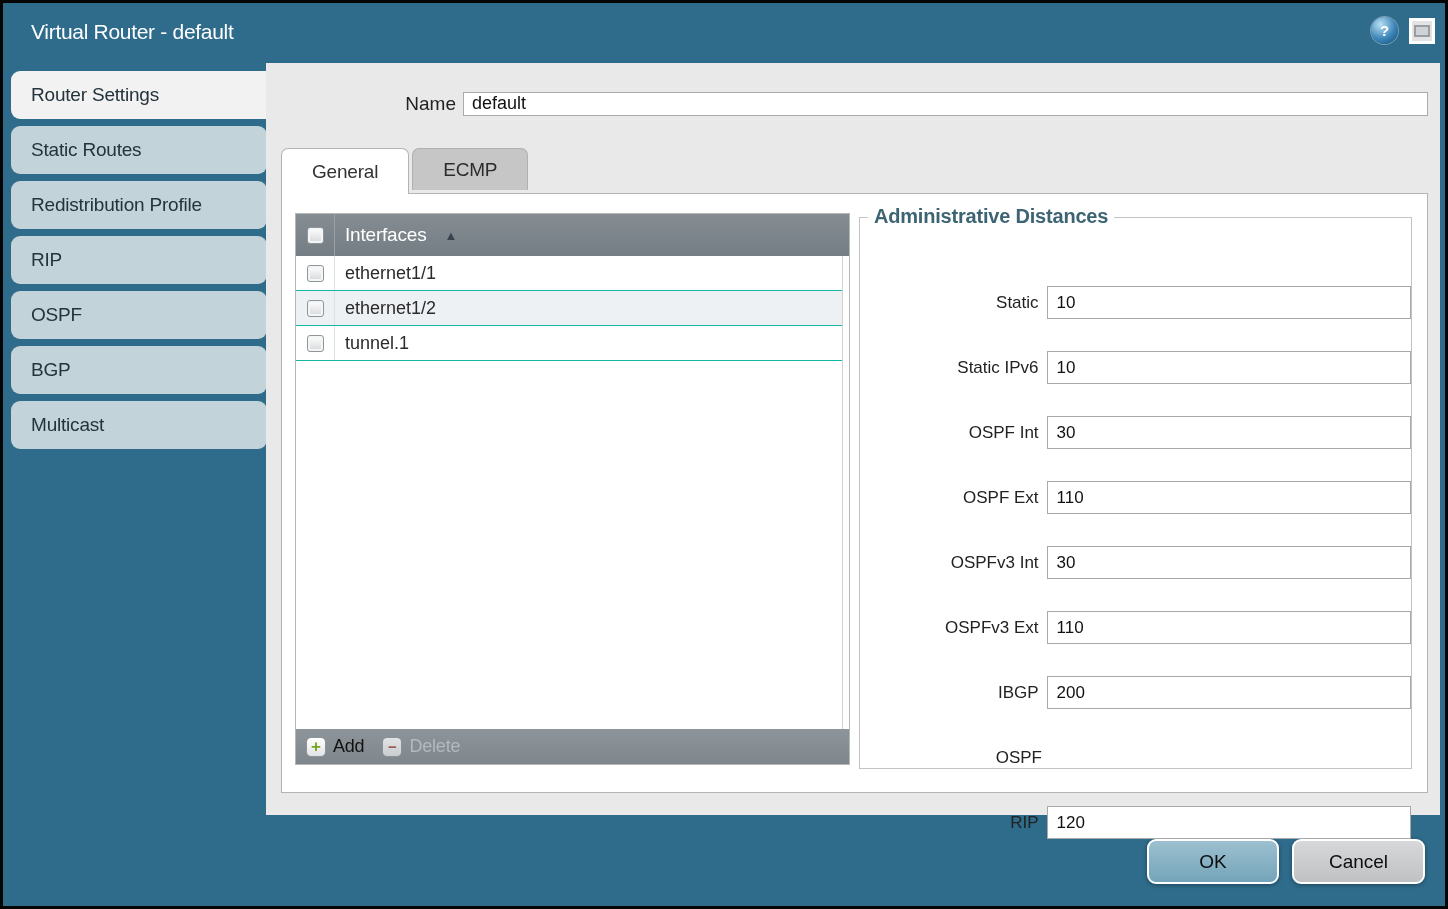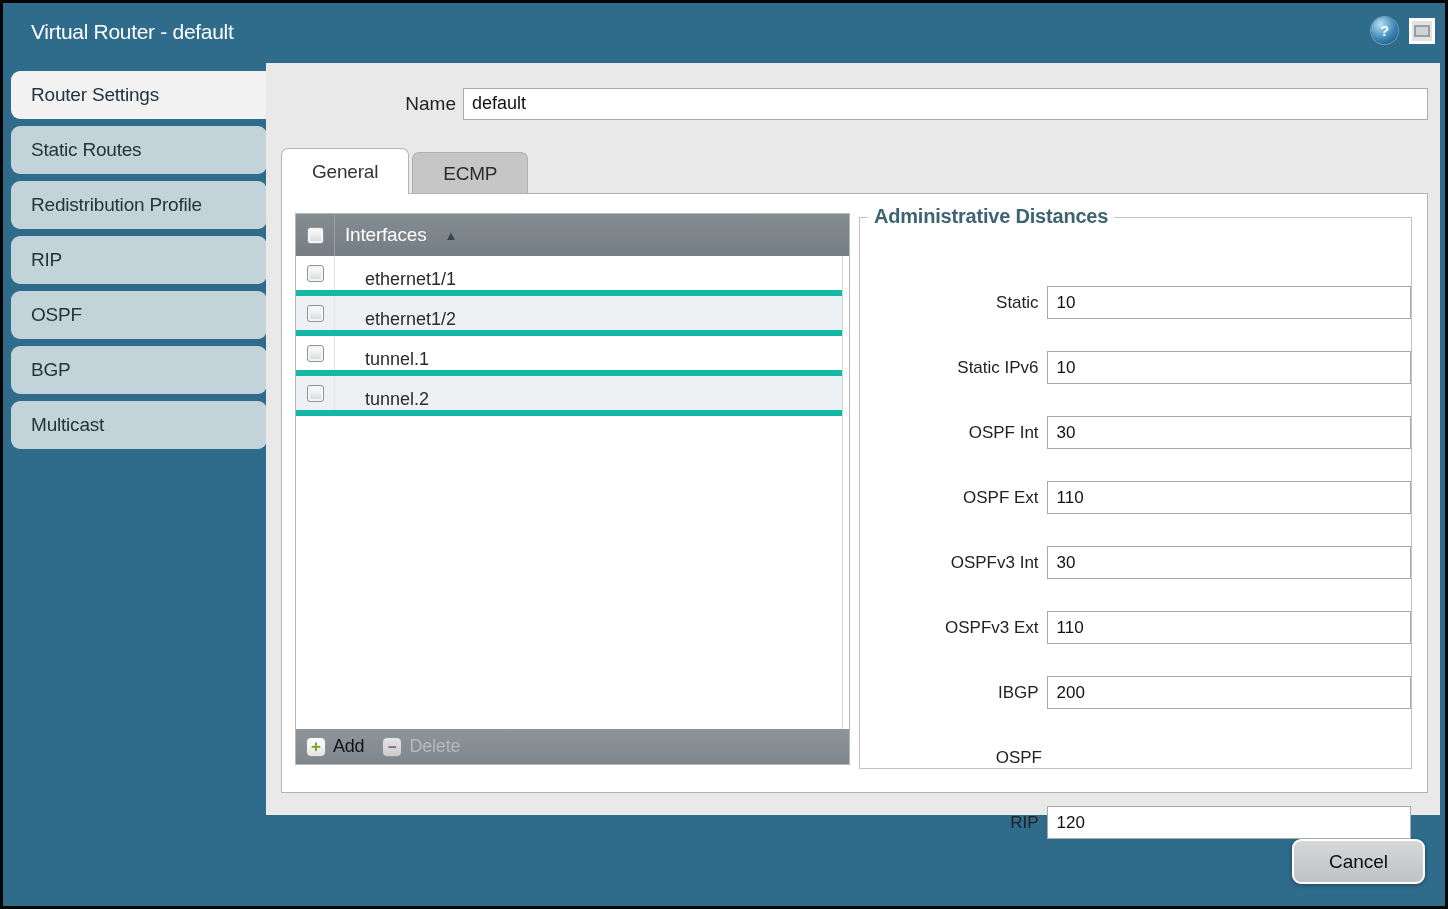--- a/index.html
+++ b/index.html
@@ -24,45 +24,45 @@
   
   .sidebar{position:absolute;left:8px;top:68px;width:256px;display:flex;flex-direction:column;gap:7px;}
   .side-item{height:48px;line-height:48px;background:#c2d3d9;border-radius:9px;
     color:#25343c;font-size:19px;letter-spacing:-0.2px;padding-left:20px;cursor:pointer;}
   .side-item.selected{background:#f2f2f2;border-radius:9px 0 0 9px;margin-right:-1px;}
 
   
   .content{position:absolute;left:263px;top:60px;width:1174px;height:752px;background:#e9e9e9;}
   .name-row{position:absolute;left:0;top:24px;right:12px;height:33px;display:flex;align-items:center;}
   .name-row label{width:197px;text-align:right;font-size:19px;color:#222;padding-right:7px;box-sizing:border-box;}
-  .name-row input{flex:1;height:32px;box-sizing:border-box;border:1px solid #ababab;background:#fff;
+  .name-row input{flex:1;height:24px;box-sizing:border-box;border:1px solid #ababab;background:#fff;
     font-size:18px;padding:0 8px;font-family:"Liberation Sans",sans-serif;color:#111;outline:none;}
 
-  .tabs{position:absolute;left:15px;top:85px;height:46px;display:flex;align-items:flex-end;}
+  .tabs{position:absolute;left:15px;top:85px;height:46px;display:flex;align-items:flex-start;}
   .tab{box-sizing:border-box;font-size:19px;letter-spacing:-0.2px;color:#333;cursor:pointer;
     border-radius:7px 7px 0 0;padding:0 30px;display:flex;align-items:center;justify-content:center;}
   .tab.active{background:#fff;border:1px solid #b4b4b4;border-bottom:none;height:46px;position:relative;z-index:3;}
   .tab.inactive{background:#c6c6c6;border:1px solid #b0b0b0;border-bottom:none;height:42px;margin-left:3px;color:#2c2c2c;}
 
   .whitebox{position:absolute;left:15px;top:130px;width:1147px;height:600px;background:#fff;
     border:1px solid #b4b4b4;box-sizing:border-box;z-index:2;}
 
   
   .table{position:absolute;left:13px;top:19px;width:555px;height:552px;border:1px solid #b3b8bb;box-sizing:border-box;
     display:flex;flex-direction:column;}
   .thead{height:42px;background:linear-gradient(#858d93,#747d83);display:flex;align-items:center;flex:0 0 42px;}
   .thead .cb-col{width:38px;display:flex;justify-content:center;align-items:center;align-self:stretch;
     border-right:1px solid #9aa1a6;}
   .th-label{display:flex;align-items:center;gap:18px;padding-left:10px;color:#fff;font-size:19px;letter-spacing:-0.2px;}
   .sort-arrow{color:#39434f;font-size:13px;line-height:1;}
   .checkbox{width:17px;height:17px;border:1px solid #8f969b;border-radius:3px;box-sizing:border-box;
     background:linear-gradient(#ffffff,#d6d8da);box-shadow:inset 0 0 0 2px #f4f5f5;cursor:pointer;}
   .tbody{flex:1;position:relative;background:#fff;}
   .tbody::after{content:"";position:absolute;top:0;bottom:0;right:6px;width:1px;background:#cfd3d6;}
-  .trow{height:34px;display:flex;align-items:flex-end;border-bottom:6px solid #14b8a6;width:calc(100% - 7px);gap:20px;}
+  .trow{height:34px;display:flex;align-items:center;border-bottom:1px solid #14b8a6;width:calc(100% - 7px);}
   .trow:nth-child(even){background:#eef1f4;}
   .trow .cb-col{width:38px;display:flex;justify-content:center;align-items:center;align-self:stretch;
     border-right:1px solid #dde1e4;}
   .trow .iface{padding-left:10px;font-size:18px;color:#2b2b2b;}
   .tfoot{flex:0 0 35px;background:linear-gradient(#8d959a,#7f878c);display:flex;align-items:center;gap:18px;padding-left:10px;}
   .foot-btn{display:flex;align-items:center;gap:7px;cursor:pointer;}
   .icon-sq{width:20px;height:20px;border-radius:5px;background:linear-gradient(#ffffff,#e2e3e4);
     border:1px solid #8e9499;box-sizing:border-box;display:flex;align-items:center;justify-content:center;
     font-weight:bold;font-size:17px;line-height:1;}
   .plus-icon{color:#76a41f;}
@@ -152,26 +152,20 @@
                 <div class="checkbox"></div>
               </div>
               <span class="iface">ethernet1/2</span>
             </div>
             <div class="trow">
               <div class="cb-col">
                 <div class="checkbox"></div>
               </div>
               <span class="iface">tunnel.1</span>
             </div>
-            <div class="trow">
-              <div class="cb-col">
-                <div class="checkbox"></div>
-              </div>
-              <span class="iface">tunnel.2</span>
-            </div>
           </div>
         <div class="tfoot">
           <div class="foot-btn">
             <span class="icon-sq plus-icon">+</span>
             <span class="lbl">Add</span>
           </div>
           <div class="foot-btn disabled">
             <span class="icon-sq minus-icon">−</span>
             <span class="lbl">Delete</span>
           </div>
@@ -216,16 +210,17 @@
               <label>RIP</label>
               <input type="text" value="120" style="">
             </div>
           </div>
       </div>
 
     </div>
   </div>
 
   <div class="footer-actions">
+    <button class="btn ok">OK</button>
     <button class="btn cancel">Cancel</button>
   </div>
 
 </div>
 
 </body></html>

